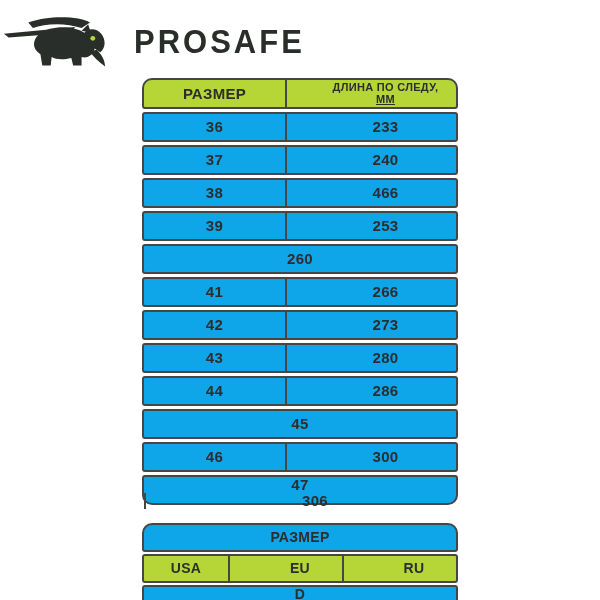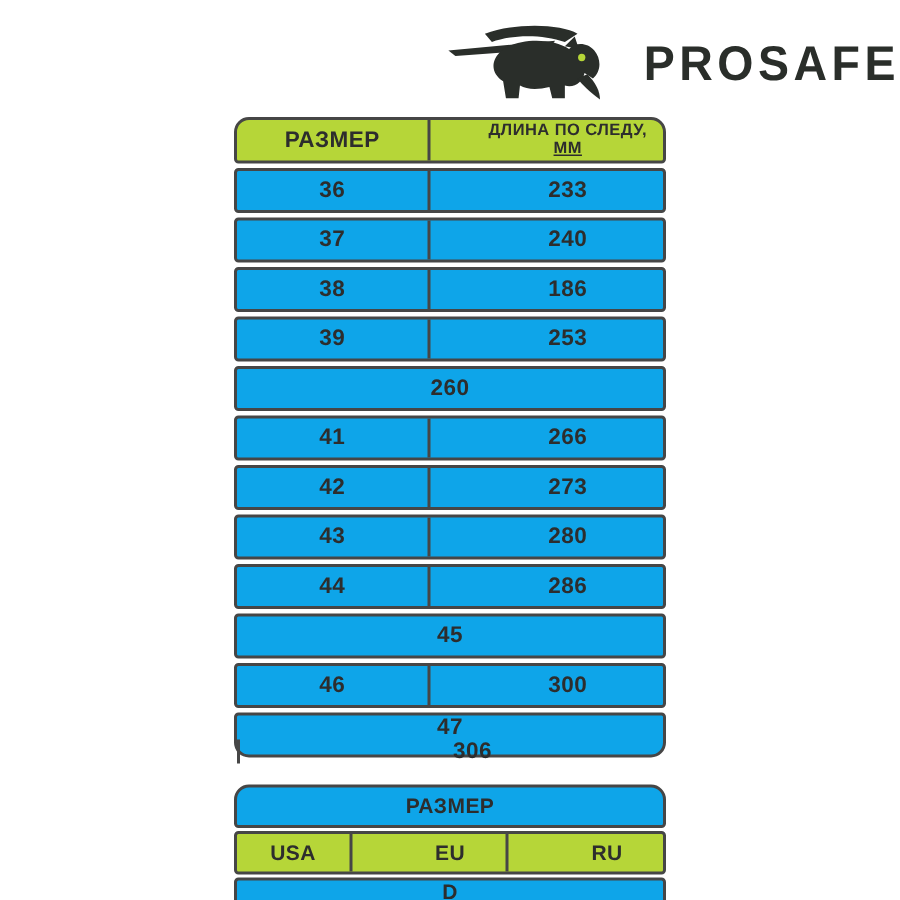--- a/index.html
+++ b/index.html
@@ -2,30 +2,30 @@
 <html><head>
 <meta charset="utf-8">
 <style>
   html,body{margin:0;padding:0;background:#ffffff;}
   .page{
     width:600px;height:600px;background:#ffffff;
     font-family:"Liberation Sans",sans-serif;color:#2d2d2d;
     overflow:hidden;
   }
   .brand{
-    display:flex;align-items:center;justify-content:flex-end;
-    gap:12px;padding-top:14px;height:58px;padding-left:40px;
+    display:flex;align-items:center;justify-content:flex-start;
+    gap:12px;padding-top:14px;height:58px;
   }
   .brand svg{display:block;}
   .wordmark{
     font-size:31px;font-weight:800;letter-spacing:3px;
     color:#2a2e2a;transform:scaleY(1.05);
   }
   .tbl{
-    width:288px;margin:17px auto;display:flex;flex-direction:column;gap:3px;border-radius:10px;
+    width:316px;margin:17px auto;display:flex;flex-direction:column;gap:3px;border-radius:10px;
   }
   .tbl.main{margin-top:6px;}
   .tbl.widths{margin-top:18px;gap:2px;}
   .row{
     display:flex;background:#0ea5e9;border:2px solid #464646;
     border-radius:3px;box-sizing:border-box;height:30px;
   }
   .tbl.main .row{height:30px;}
   .tbl.main .row.hdr{height:31px;}
   .row.first{border-radius:10px 10px 3px 3px;}
@@ -73,21 +73,21 @@
     <div class="row">
       <div class="cell">36</div>
       <div class="cell">233</div>
     </div>
     <div class="row">
       <div class="cell">37</div>
       <div class="cell">240</div>
     </div>
     <div class="row">
       <div class="cell">38</div>
-      <div class="cell">186</div>
+      <div class="cell">466</div>
     </div>
     <div class="row">
       <div class="cell">39</div>
       <div class="cell">253</div>
     </div>
     <div class="row">
       <div class="cell">260</div>
     </div>
     <div class="row">
       <div class="cell">41</div>

